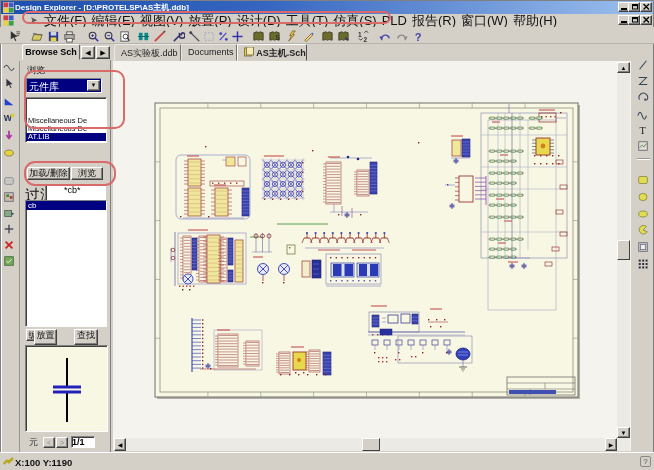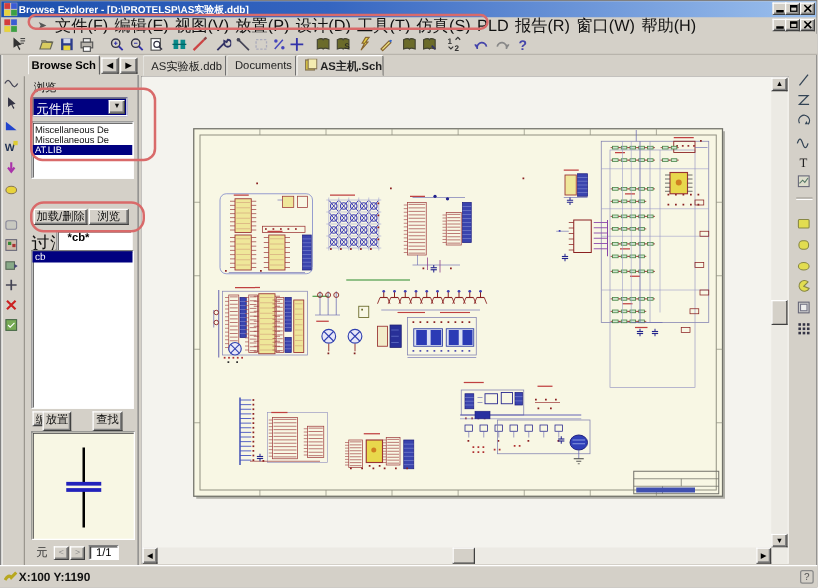--- a/index.html
+++ b/index.html
@@ -28,21 +28,21 @@
 <div style="position:absolute;inset:0;border:1px solid #808080;box-shadow:inset 1px 1px 0 #fff"></div>
 
 <div class="titlebar"></div>
 <div style="position:absolute;left:3px;top:2px;line-height:0"><svg width="11" height="11" viewBox="0 0 11 11">
       <rect width="11" height="11" fill="#c8c4bc"></rect>
       <rect x="0.5" y="0.5" width="4.6" height="4.6" fill="#d43c3c"></rect>
       <rect x="5.9" y="0.5" width="4.6" height="4.6" fill="#3c5cd4"></rect>
       <rect x="0.5" y="5.9" width="4.6" height="4.6" fill="#e8d33c"></rect>
       <rect x="5.9" y="5.9" width="4.6" height="4.6" fill="#3ca044"></rect>
     </svg></div>
-<div class="titletxt">Browse Explorer - [D:\PROTELSP\AS实验板.ddb]</div>
+<div class="titletxt">Design Explorer - [D:\PROTELSP\AS主机.ddb]</div>
 <div class="wb" style="top:2px;right:24px"><svg width="9" height="8">
       <rect x="1" y="5" width="6" height="2" fill="#000"></rect>
     </svg></div>
 <div class="wb" style="top:2px;right:14px"><svg width="9" height="8">
       <rect x="2.5" y="1.5" width="5" height="4.5" fill="none" stroke="#000"></rect>
       <rect x="2.5" y="1.5" width="5" height="1.6" fill="#000"></rect>
     </svg></div>
 <div class="wb" style="top:2px;right:2px"><svg width="9" height="8">
       <path d="M1.5 1 L7 6.5 M7 1 L1.5 6.5" stroke="#000" stroke-width="1.3"></path>
     </svg></div>
@@ -224,47 +224,47 @@
       <path d="M4 7 l2 2 4 -4" stroke="#fff" fill="none"></path>
     </svg></div>
 
 <div class="panel"></div>
 <div style="position:absolute;left:19px;top:61px;width:1px;height:391px;background:#9a968e"></div>
 <div style="position:absolute;left:27px;top:64px;font-size:9px;color:#111">浏览</div>
 <div style="position:absolute;left:26px;top:78px;width:76px;height:15px;border:1px solid;border-color:#808080 #fff #fff #808080;background:#000080">
   <div style="position:absolute;left:2px;top:1px;color:#fff;font-size:10px">元件库</div>
   <div class="btn" style="right:1px;top:1px;width:13px;height:11px;line-height:9px;font-size:6px">▼</div>
 </div>
-<div class="sunken" style="position:absolute;left:25px;top:97px;width:82px;height:46px;font-size:7.5px;line-height:8px;color:#111;overflow:hidden;padding-top:2px">
+<div class="sunken" style="position:absolute;left:25px;top:97px;width:82px;height:46px;font-size:7.5px;line-height:8px;color:#111;overflow:hidden;padding-top:19px">
   <div style="padding-left:2px;white-space:nowrap">Miscellaneous De</div>
   <div style="padding-left:2px;white-space:nowrap">Miscellaneous De</div>
   <div style="background:#000080;color:#fff;padding-left:2px;white-space:nowrap">AT.LIB</div>
 </div>
 <div class="btn" style="left:27px;top:167px;width:43px;height:13px;line-height:11px">加载/删除</div>
 <div class="btn" style="left:71px;top:167px;width:32px;height:13px;line-height:11px">浏览</div>
 <div style="position:absolute;left:25px;top:186px;font-size:15px;color:#111">过滤</div>
-<div class="sunken" style="position:absolute;left:45px;top:184px;width:61px;height:17px;font-size:9px;font-weight:bold;line-height:11px;padding-left:8px">*cb*</div>
+<div class="sunken" style="position:absolute;left:45px;top:184px;width:61px;height:17px;font-size:9px;font-weight:normal;line-height:11px;padding-left:18px">*cb*</div>
 <div class="sunken" style="position:absolute;left:25px;top:200px;width:82px;height:127px;font-size:8px">
   <div style="background:#000080;color:#fff;height:9px;line-height:9px;padding-left:2px">cb</div>
 </div>
 <div class="btn" style="left:26px;top:329px;width:23px;height:12px;line-height:10px">编辑</div>
 <div class="btn" style="left:34px;top:329px;width:23px;height:16px;line-height:10px">放置</div>
 <div class="btn" style="left:74px;top:329px;width:24px;height:16px;line-height:10px">查找</div>
 <div class="sunken" style="position:absolute;left:25px;top:345px;width:83px;height:87px;background:#f8f7e4">
   <svg width="81" height="85">
       <line x1="41" y1="12" x2="41" y2="40" stroke="#000" stroke-width="2"></line>
       <line x1="41" y1="46" x2="41" y2="76" stroke="#000" stroke-width="2"></line>
       <rect x="27" y="39.5" width="28" height="3" fill="#2222bb"></rect>
       <rect x="27" y="44.5" width="28" height="3" fill="#2222bb"></rect>
     </svg>
 </div>
 <div style="position:absolute;left:29px;top:436px;font-size:9px;color:#333">元</div>
 <div class="btn" style="left:43px;top:437px;width:12px;height:11px;line-height:9px;font-size:7px;color:#888">&lt;</div>
 <div class="btn" style="left:56px;top:437px;width:12px;height:11px;line-height:9px;font-size:7px;color:#888">&gt;</div>
-<div class="sunken" style="position:absolute;left:71px;top:436px;width:24px;height:12px;font-size:9px;font-weight:normal;text-align:center;line-height:11px">1/1</div>
+<div class="sunken" style="position:absolute;left:71px;top:436px;width:24px;height:12px;font-size:9px;font-weight:bold;text-align:left;line-height:11px">1/1</div>
 
 <div class="canvas"></div>
 <svg width="518" height="390" viewBox="0 0 518 390" style="position:absolute;left:113px;top:61px">
 <rect x="0" y="0" width="518" height="390" fill="#f4f3ee"></rect>
 <rect x="44" y="44" width="423" height="294" fill="#b0b0a8"></rect>
 <rect x="42" y="42" width="423" height="294" fill="#f8f7e4" stroke="#707068" stroke-width="1"></rect>
 <rect x="47" y="47" width="413" height="284" fill="none" stroke="#909080" stroke-width="0.8"></rect>
 <line x1="94.9" y1="42.0" x2="94.9" y2="47.0" stroke="#909080" stroke-width="0.6"></line>
 <line x1="94.9" y1="331.0" x2="94.9" y2="336.0" stroke="#909080" stroke-width="0.6"></line>
 <line x1="147.8" y1="42.0" x2="147.8" y2="47.0" stroke="#909080" stroke-width="0.6"></line>

